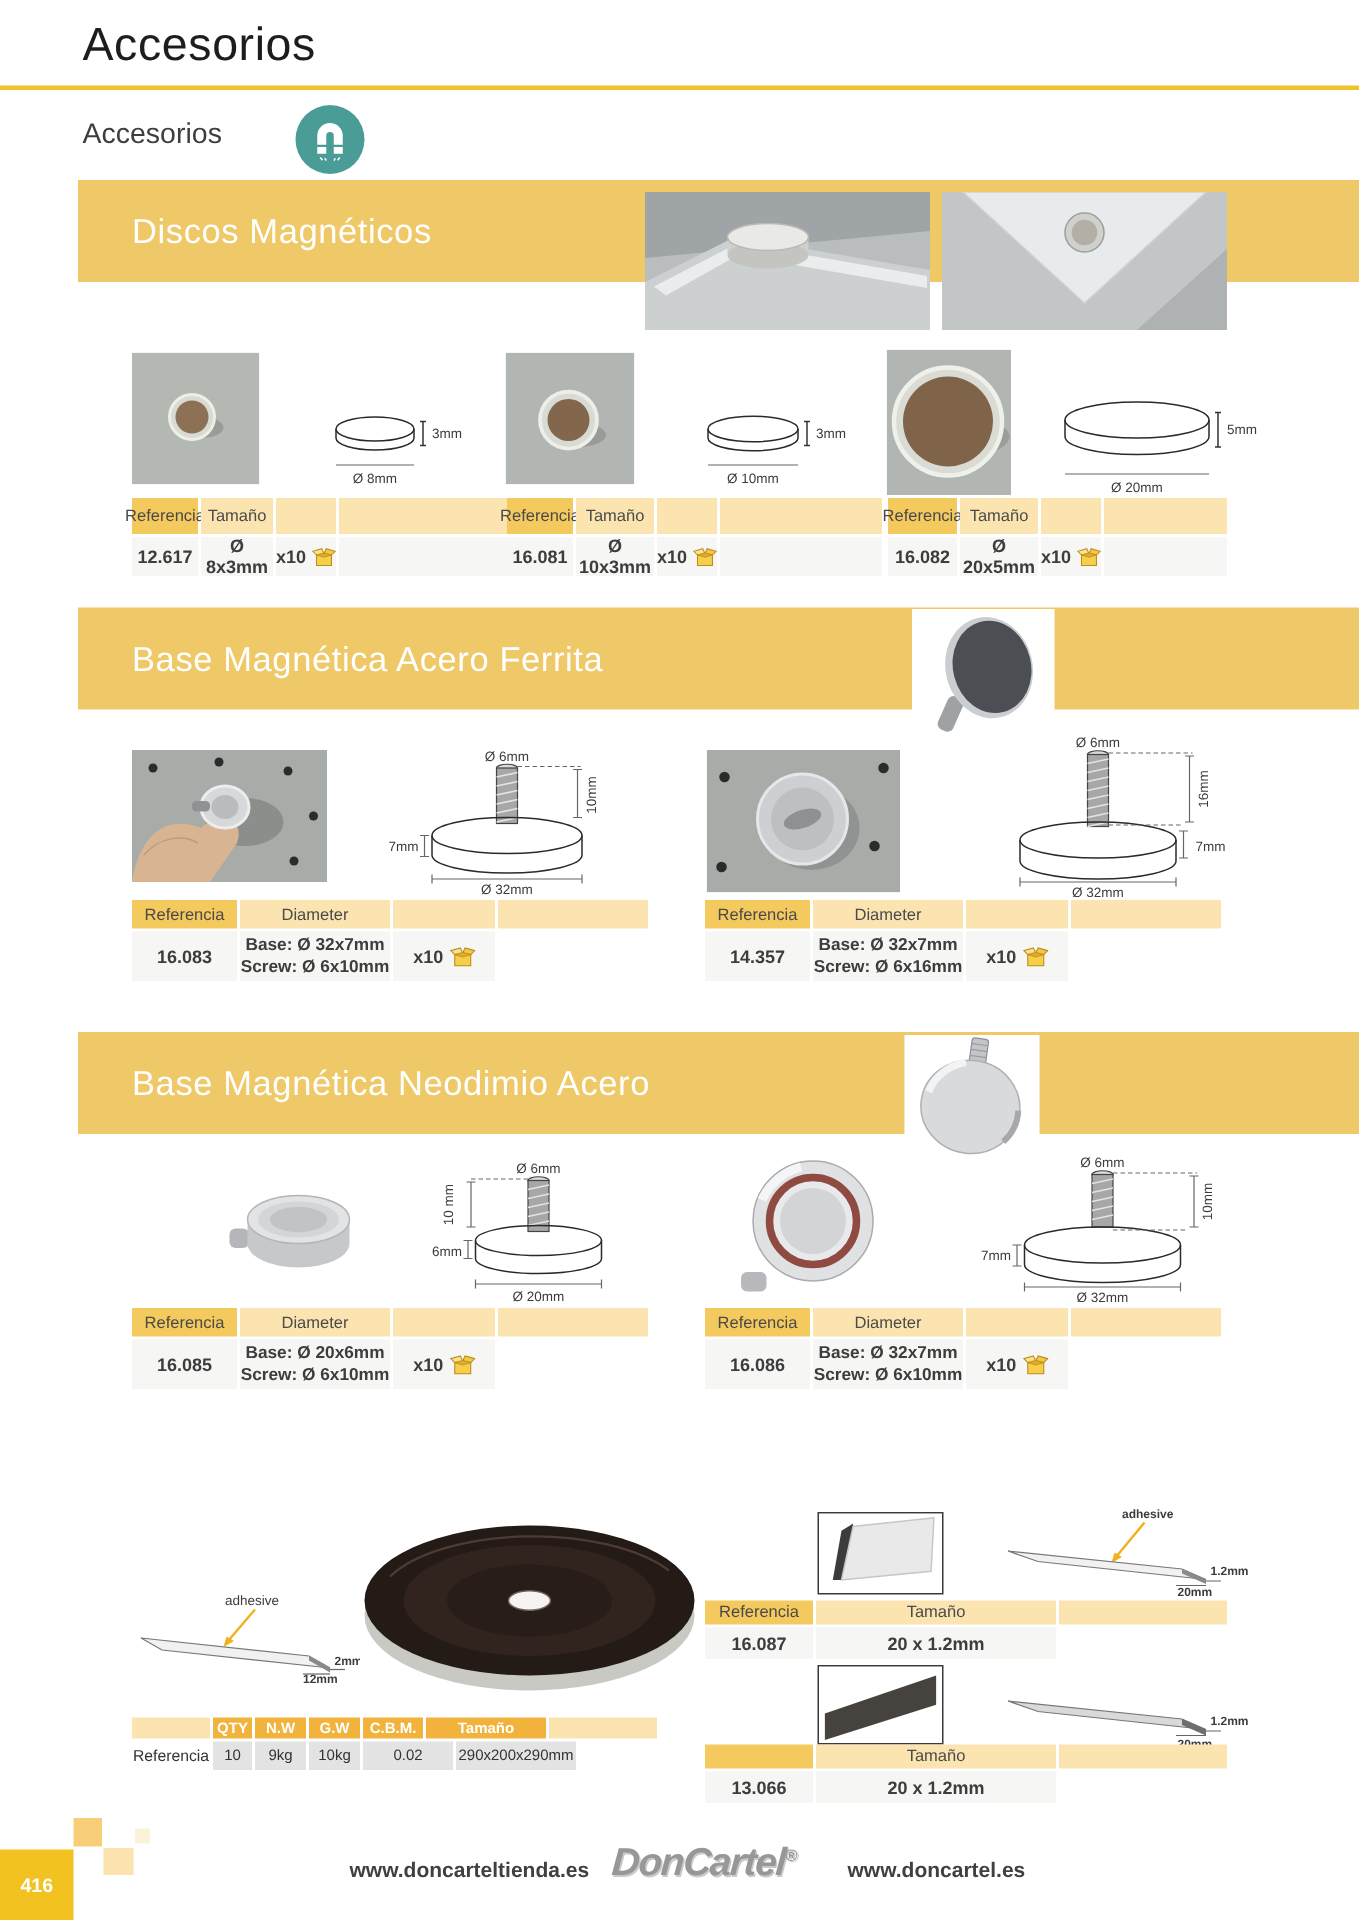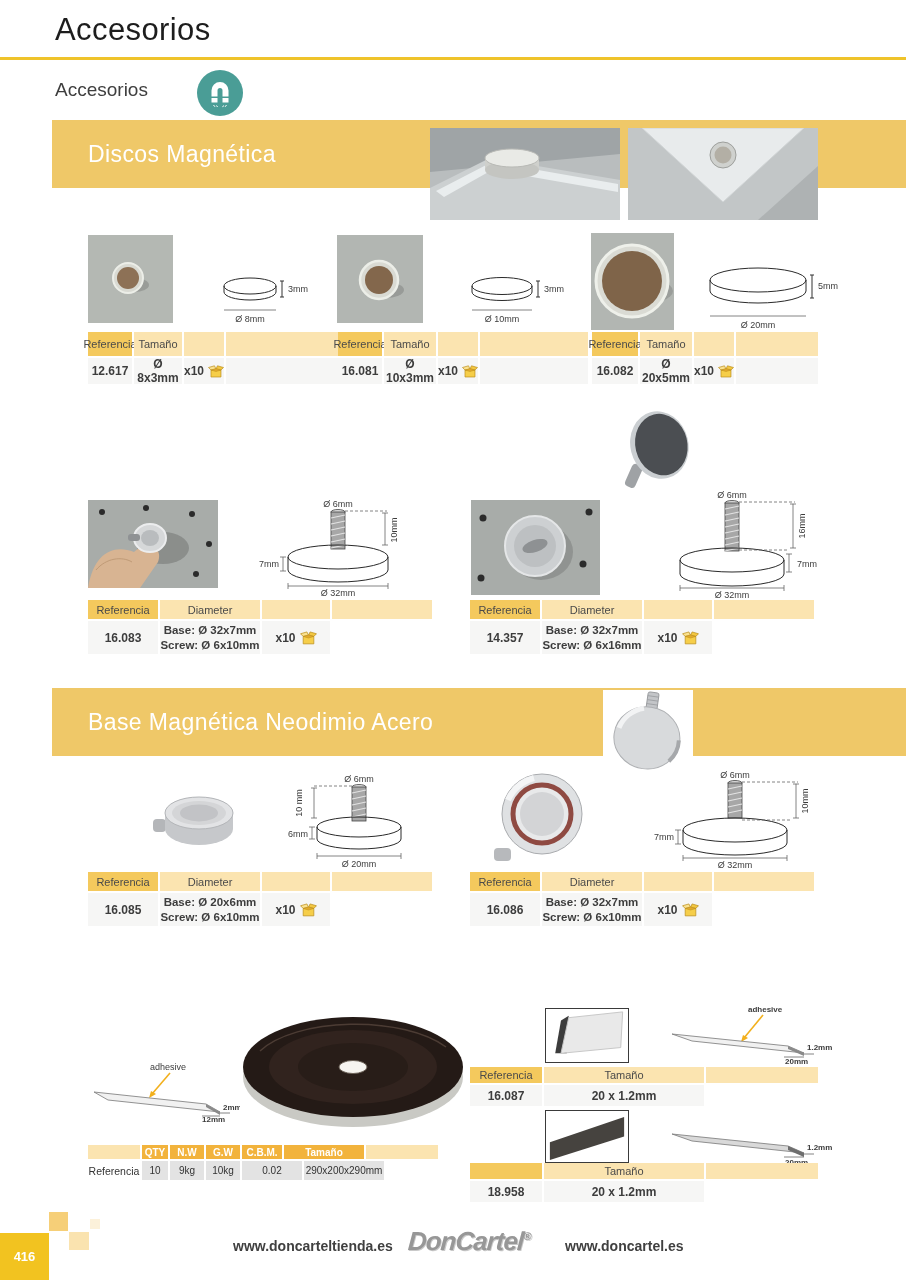--- a/index.html
+++ b/index.html
@@ -63,21 +63,21 @@
     <svg width="48" height="48" viewBox="0 0 48 48">
       <circle cx="24" cy="24" r="23" fill="#4a9d96"></circle>
       <path d="M15.5 21.5 a8.5 8.5 0 0 1 17 0 v6 h-6 v-6 a2.5 2.5 0 0 0 -5 0 v6 h-6 z" fill="#fff"></path>
       <rect x="15.5" y="29" width="6" height="4.5" fill="#fff"></rect>
       <rect x="26.5" y="29" width="6" height="4.5" fill="#fff"></rect>
       <path d="M17.5 36 l1.5 1.8 M20.5 36.5 l1 1.5 M27.5 36.5 l-.8 1.6 M30.5 36 l-1.4 1.8" stroke="#fff" stroke-width="1" fill="none"></path>
     </svg>
   </div>
 
   <div class="abs banner" style="top:120px">
-    <span class="btitle">Discos Magnética</span>
+    <span class="btitle">Discos Magnéticos</span>
   </div>
   <div class="abs photo" style="left:430px;top:128px;width:190px;height:92px">
     <svg viewBox="0 0 190 92" width="190" height="92" preserveAspectRatio="none">
       <rect width="190" height="92" fill="#b9bdbe"></rect>
       <polygon points="0,0 190,0 190,26 0,44" fill="#9fa4a6"></polygon>
       <polygon points="0,60 60,30 190,52 190,92 0,92" fill="#ccd0d1"></polygon>
       <polygon points="6,63 62,34 188,56 188,64 62,42 14,69" fill="#e9edee"></polygon>
       <rect x="55" y="30" width="54" height="12" fill="#cfd0cc"></rect>
       <ellipse cx="82" cy="42" rx="27" ry="9" fill="#c4c5c1"></ellipse>
       <ellipse cx="82" cy="30" rx="27" ry="9" fill="#e9eae6" stroke="#b9bab6"></ellipse>
@@ -209,20 +209,23 @@
             <polygon points="3,5 13,5 13,12 3,12" fill="#f6ce49" stroke="#bb8f1e" stroke-width=".7"></polygon>
             <polygon points="3,5 0.5,2.5 6.5,0.8 8,4" fill="#fbe290" stroke="#bb8f1e" stroke-width=".7"></polygon>
             <polygon points="13,5 15.5,2.5 9.5,0.8 8,4" fill="#f3c741" stroke="#bb8f1e" stroke-width=".7"></polygon>
             <polygon points="3,5 8,6.5 13,5 8,3.6" fill="#e2a92b" stroke="#bb8f1e" stroke-width=".5"></polygon>
           </svg>
       </div>
       <div class="cell dc" style="width:82px"></div>
     </div>
   </div>
 
+  <div class="abs banner" style="top:405px">
+    <span class="btitle">Base Magnética Acero Ferrita</span>
+  </div>
   <div class="abs photo whitebg" style="left:608px;top:406px;width:95px;height:88px">
     <svg viewBox="0 0 95 88" width="95" height="88">
       <rect width="95" height="88" fill="#fff"></rect>
       <g transform="rotate(-14 48 42)">
         <rect x="14" y="52" width="11" height="24" rx="4" fill="#9fa2a5" transform="rotate(38 20 64)"></rect>
         <ellipse cx="52" cy="40" rx="29" ry="34" fill="#caced1"></ellipse>
         <ellipse cx="54" cy="40" rx="26" ry="31" fill="#4b4e52"></ellipse>
       </g>
     </svg>
   </div>
@@ -570,21 +573,21 @@
     </svg>
   </div>
 
   <div class="abs ptab" style="left:470px;top:1163px">
     <div class="trow" style="height:16px">
       <div class="cell hd" style="width:72px"></div>
       <div class="cell hl" style="width:160px">Tamaño</div>
       <div class="cell hl" style="width:112px"></div>
     </div>
     <div class="trow" style="height:21px">
-      <div class="cell dc refno" style="width:72px">18.958</div>
+      <div class="cell dc refno" style="width:72px">13.066</div>
       <div class="cell dc refno" style="width:160px">20 x 1.2mm</div>
       <div class="cell" style="width:112px"></div>
     </div>
   </div>
 
   <div class="abs sq1"></div>
   <div class="abs sq2"></div>
   <div class="abs sq3"></div>
   <div class="abs pagebox">
       <span>416</span>

